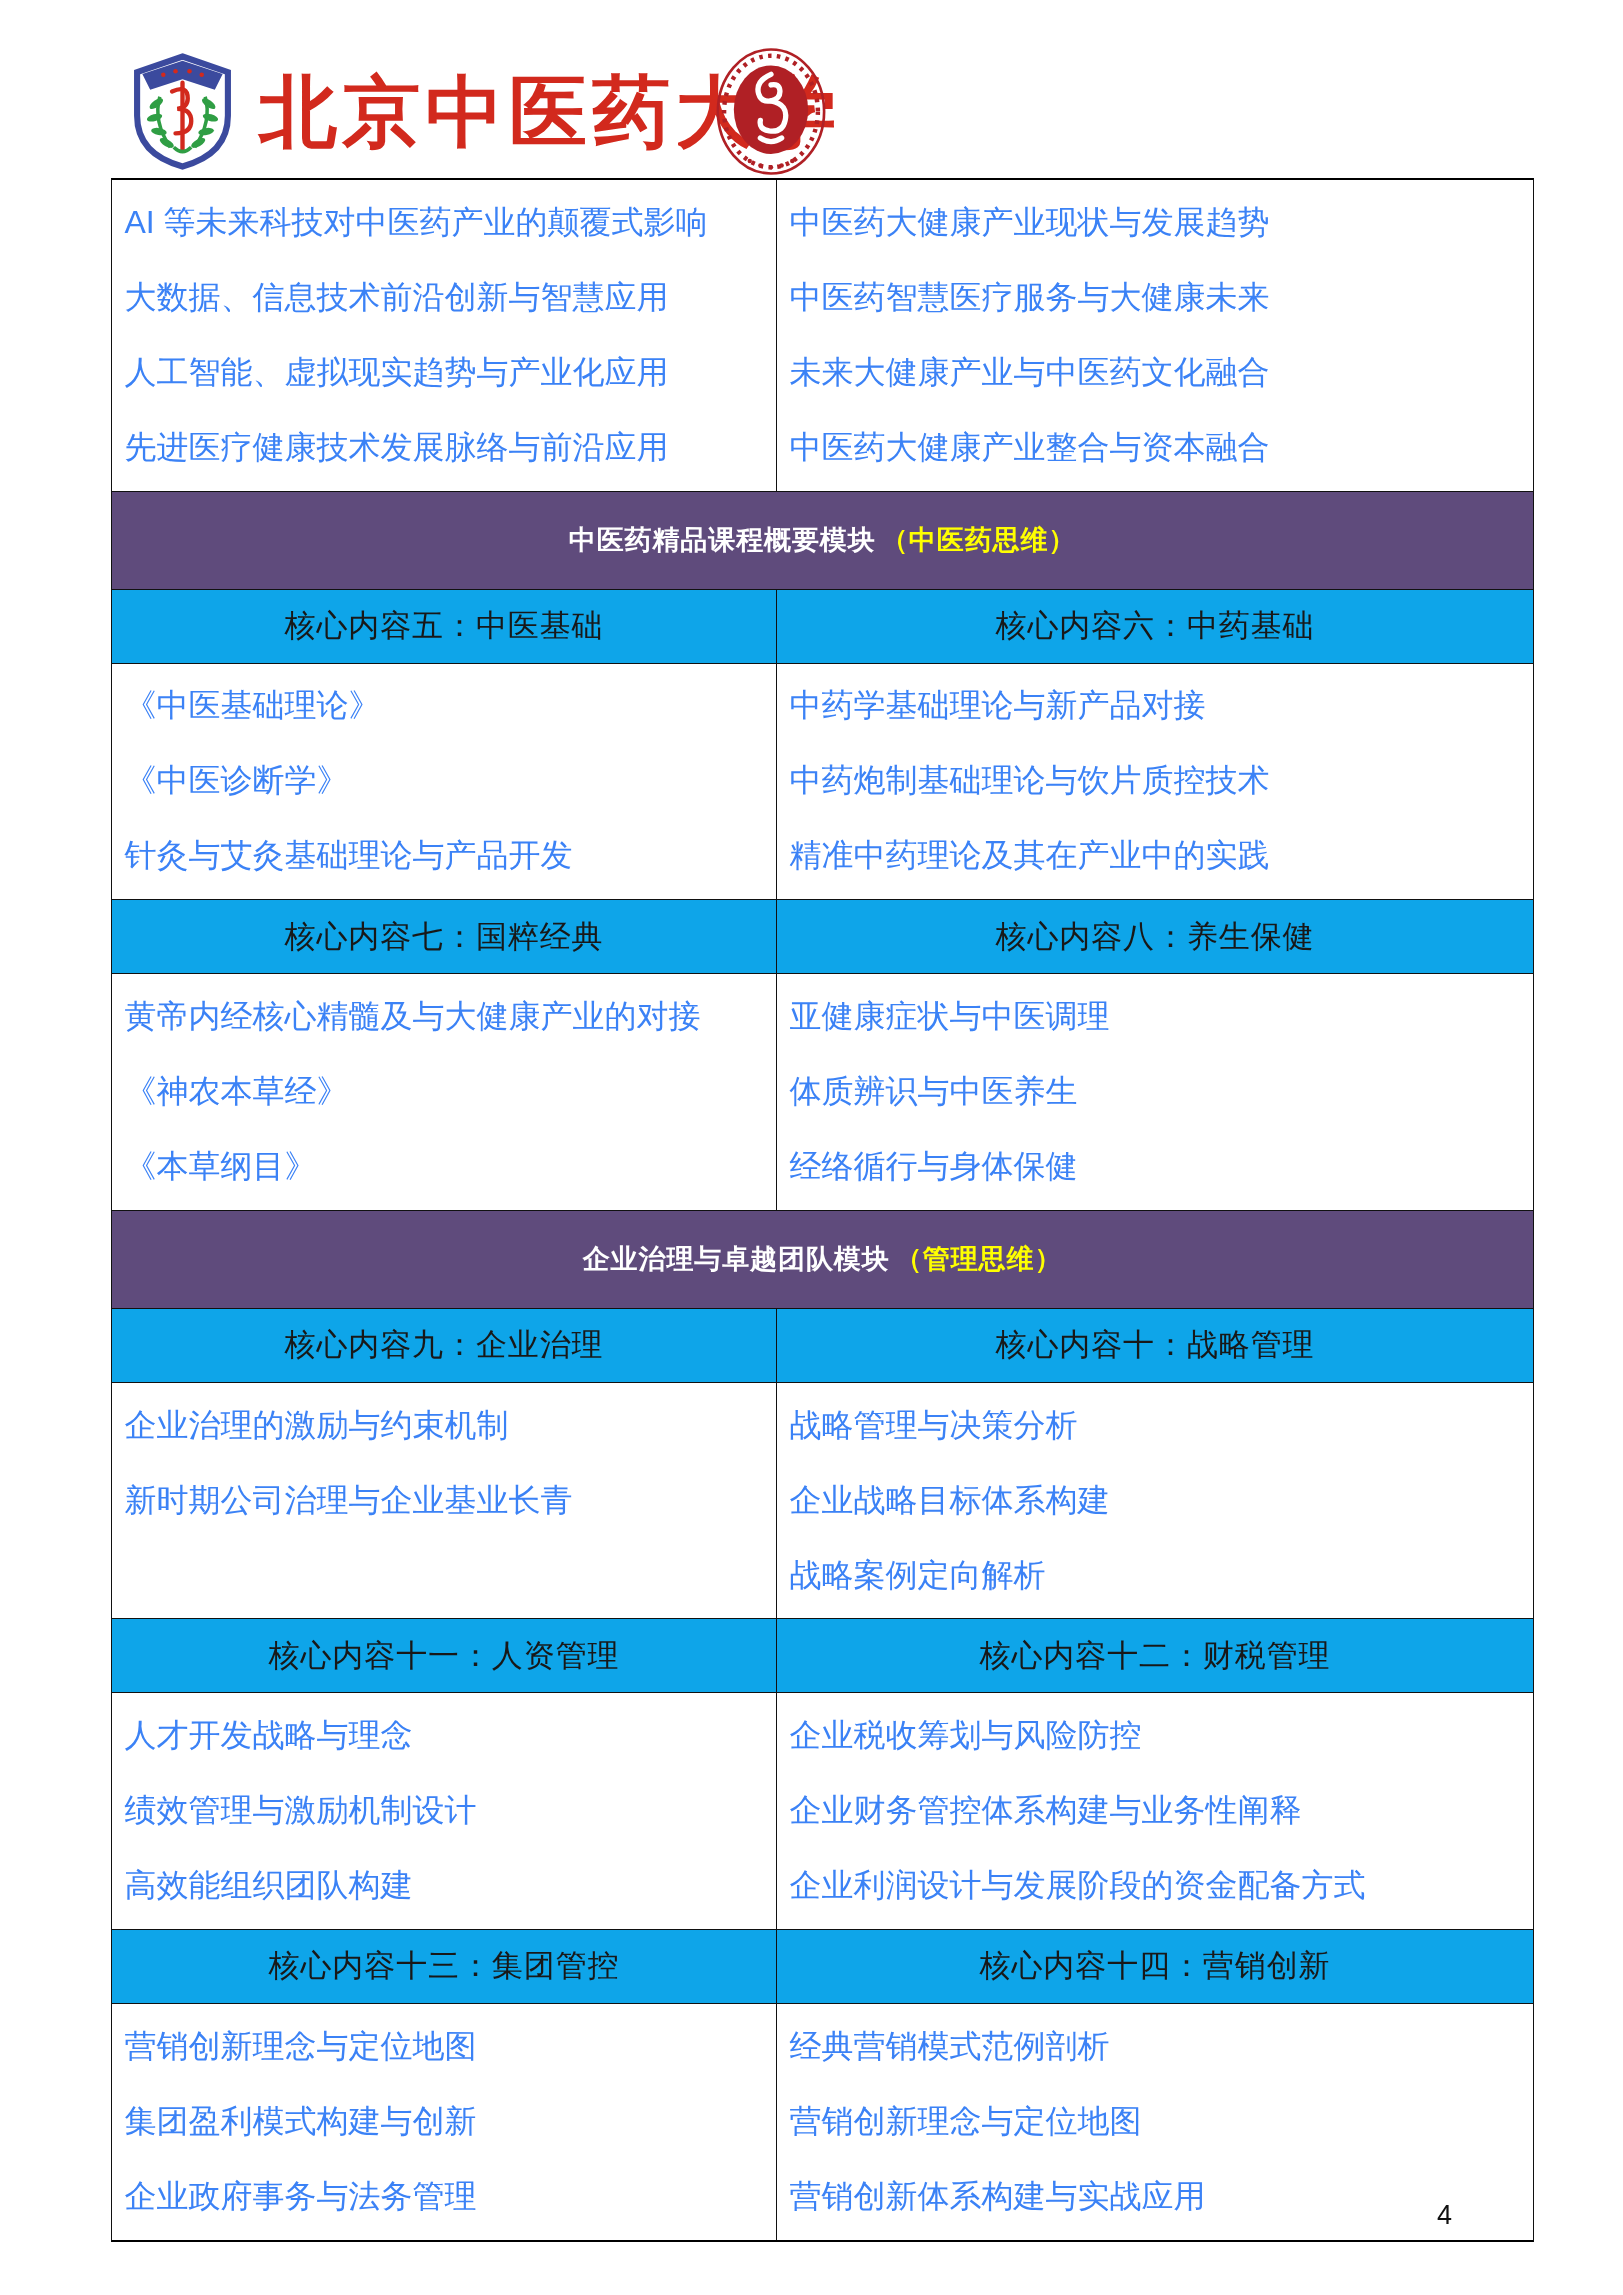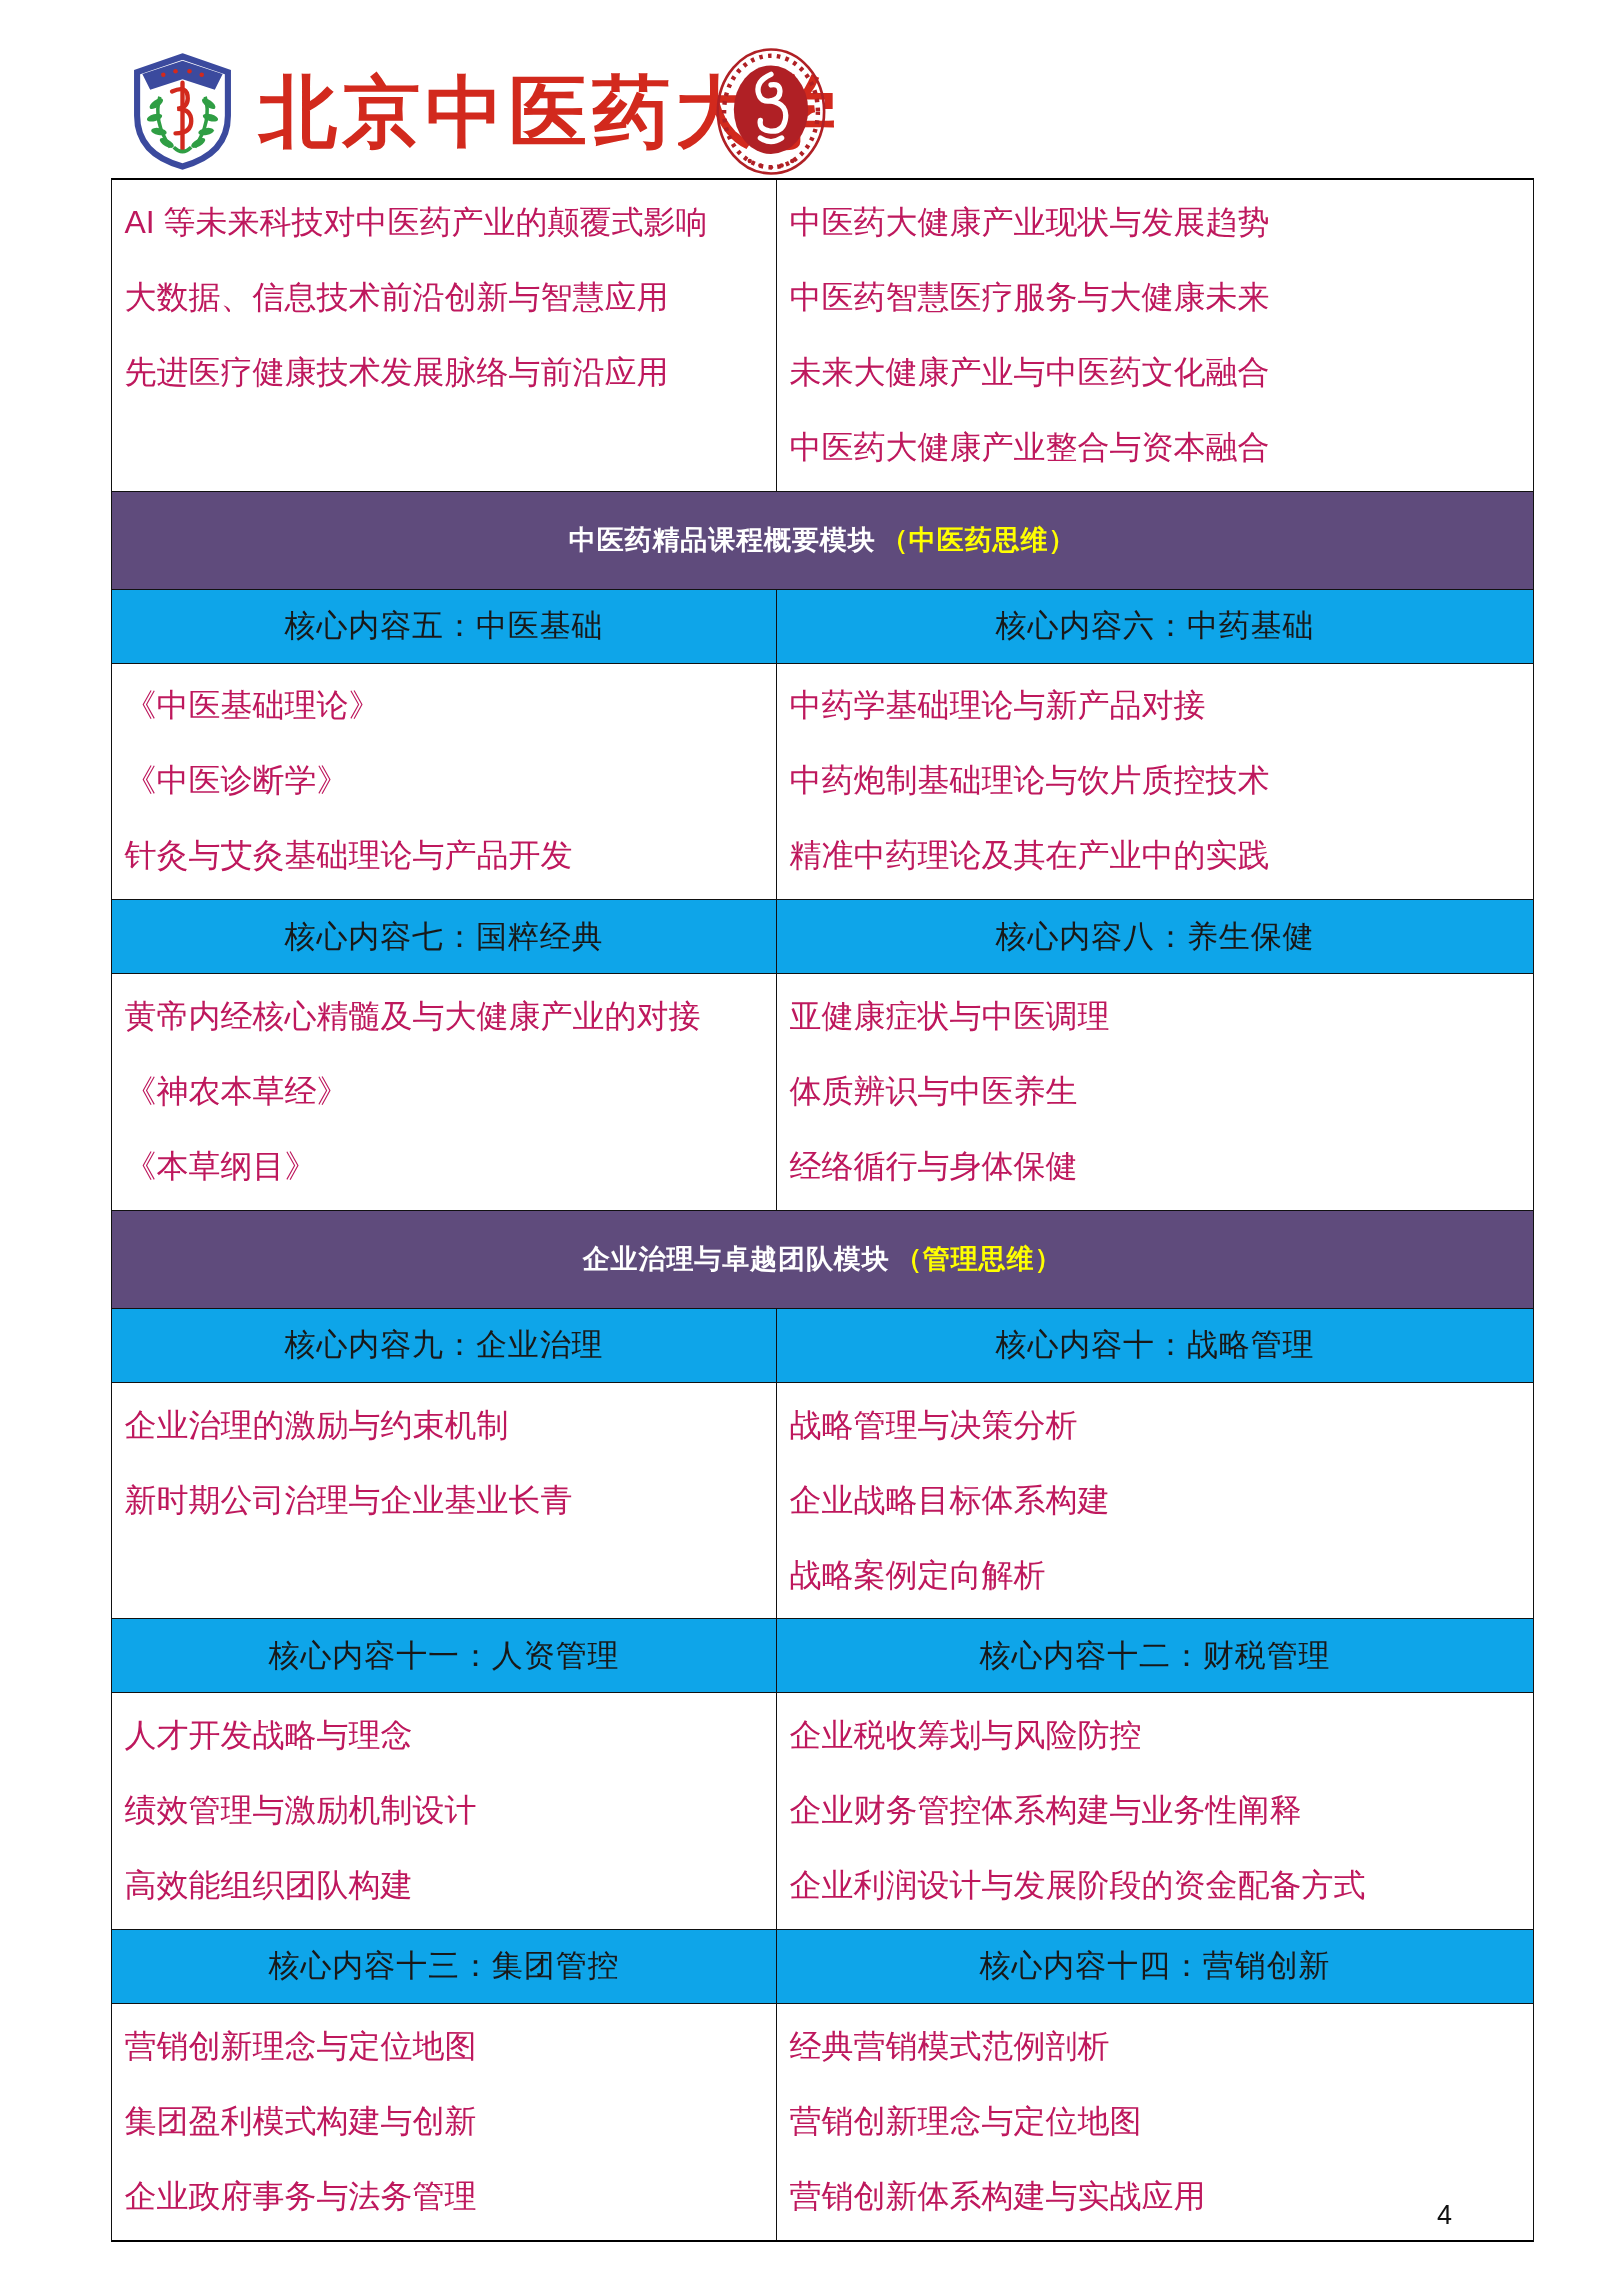--- a/index.html
+++ b/index.html
@@ -35,21 +35,21 @@
     background:#fff;
   }
   .row{box-sizing:border-box;width:100%;}
   .row + .row{border-top:1.8px solid #111;}
   .row-items,.row-headers{display:grid;grid-template-columns:664px 1fr;}
   .cell{box-sizing:border-box;padding:5.3px 12.4px;}
   .cell-right{border-left:1.8px solid #111;}
   .row-items .cell p{
     margin:0;height:75px;
     display:flex;align-items:center;
-    font-size:32px;color:#be185d;
+    font-size:32px;color:#3b82f6;
     white-space:nowrap;
   }
   .row-headers{background:#0ea5e9;}
   .row-headers .cell{
     height:73px;padding:0 12.4px;
     display:flex;align-items:center;justify-content:center;
     font-size:31px;color:#181818;
     letter-spacing:0.9px;
   }
   .row-module{
@@ -120,20 +120,21 @@
         <circle cx="88" cy="130" r="2.5"></circle>
       </g>
     </svg>
   </div>
 
   <div class="ctable">
       <div class="row row-items">
         <div class="cell">
           <p>AI 等未来科技对中医药产业的颠覆式影响</p>
           <p>大数据、信息技术前沿创新与智慧应用</p>
+          <p>人工智能、虚拟现实趋势与产业化应用</p>
           <p>先进医疗健康技术发展脉络与前沿应用</p>
         </div>
         <div class="cell cell-right">
           <p>中医药大健康产业现状与发展趋势</p>
           <p>中医药智慧医疗服务与大健康未来</p>
           <p>未来大健康产业与中医药文化融合</p>
           <p>中医药大健康产业整合与资本融合</p>
         </div>
       </div>
       <div class="row row-module">

